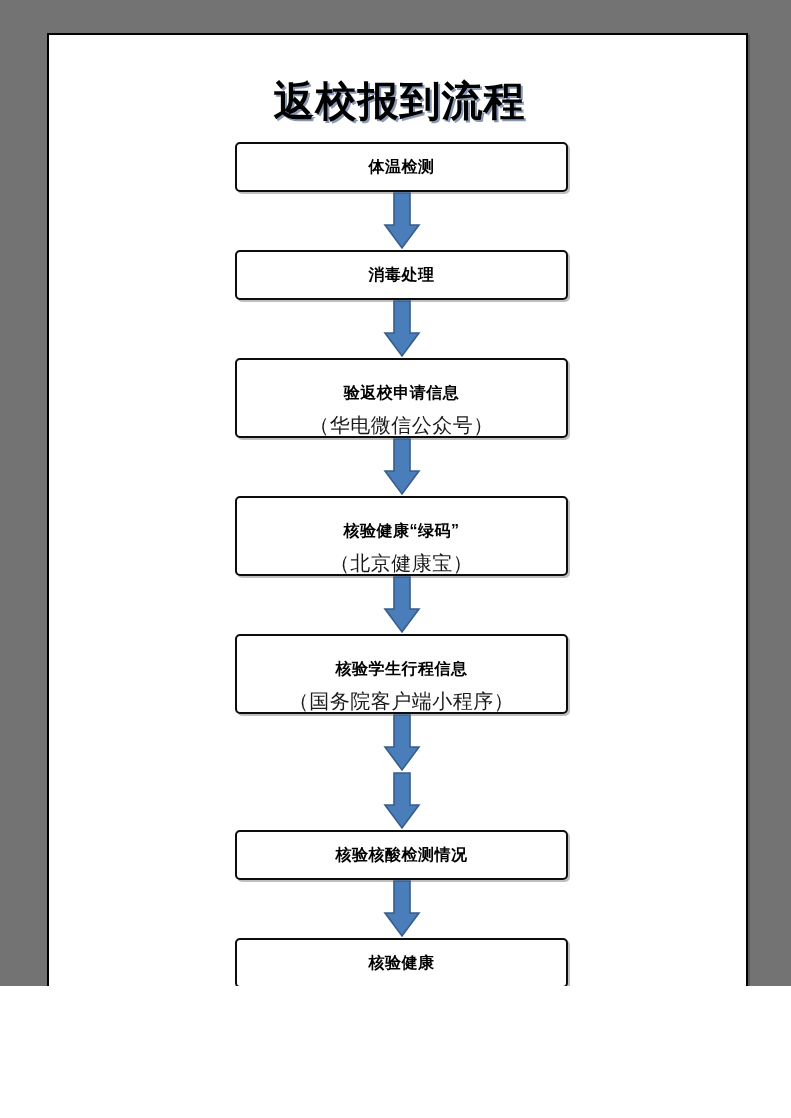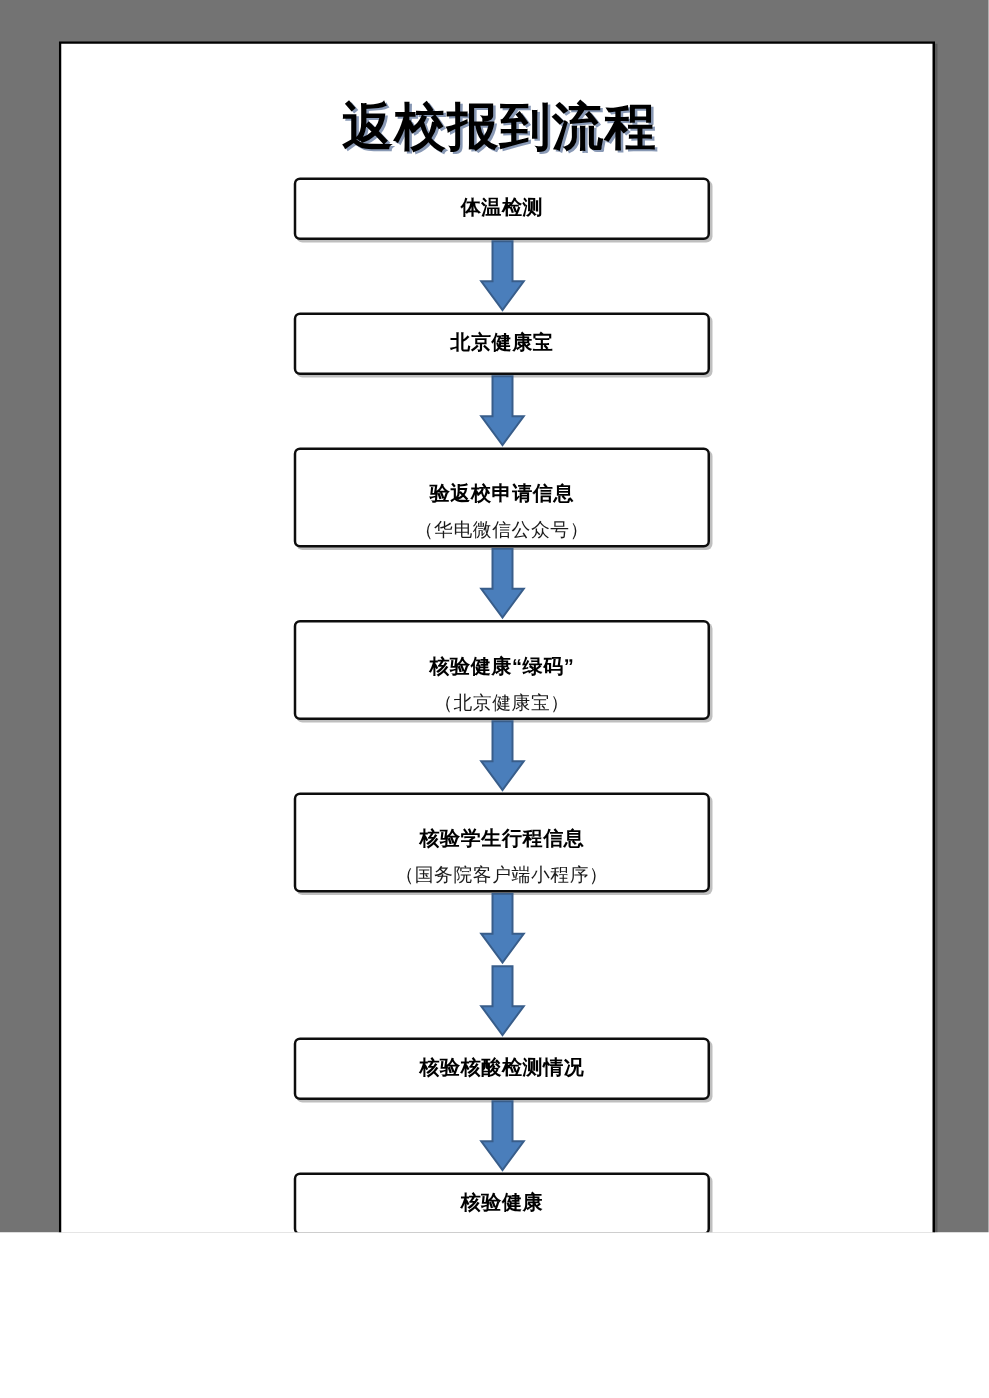--- a/index.html
+++ b/index.html
@@ -80,21 +80,21 @@
     line-height: 1.2;
     letter-spacing: 0.5px;
     white-space: nowrap;
   }
   .node.two-line .node-title {
     margin-bottom: 10px;
     margin-top: 24px;
   }
   .node-sub {
     font-family: "Liberation Serif", "DejaVu Serif", serif;
-    font-size: 15px;
+    font-size: 20px;
     font-weight: normal;
     color: #1a1a1a;
     line-height: 1.2;
     letter-spacing: 0.5px;
     white-space: nowrap;
   }
 
   
   .connector {
     position: relative;
@@ -116,21 +116,21 @@
     <div id="flow">
         <div class="node one-line">
           <div class="node-title">体温检测</div>
         </div>
         <div class="connector" style="height: 58px;">
           <svg width="38" height="58" viewBox="0 0 38 58">
             <path d="M11,1 L27,1 L27,33 L36,33 L19,56 L2,33 L11,33 Z" fill="#4A7EBB" stroke="#385D8A" stroke-width="1.6" stroke-linejoin="miter"></path>
           </svg>
         </div>
         <div class="node one-line">
-          <div class="node-title">北京健康宝</div>
+          <div class="node-title">消毒处理</div>
         </div>
         <div class="connector" style="height: 58px;">
           <svg width="38" height="58" viewBox="0 0 38 58">
             <path d="M11,1 L27,1 L27,33 L36,33 L19,56 L2,33 L11,33 Z" fill="#4A7EBB" stroke="#385D8A" stroke-width="1.6" stroke-linejoin="miter"></path>
           </svg>
         </div>
         <div class="node two-line">
           <div class="node-title">验返校申请信息</div>
           <div class="node-sub">（华电微信公众号）</div>
         </div>

